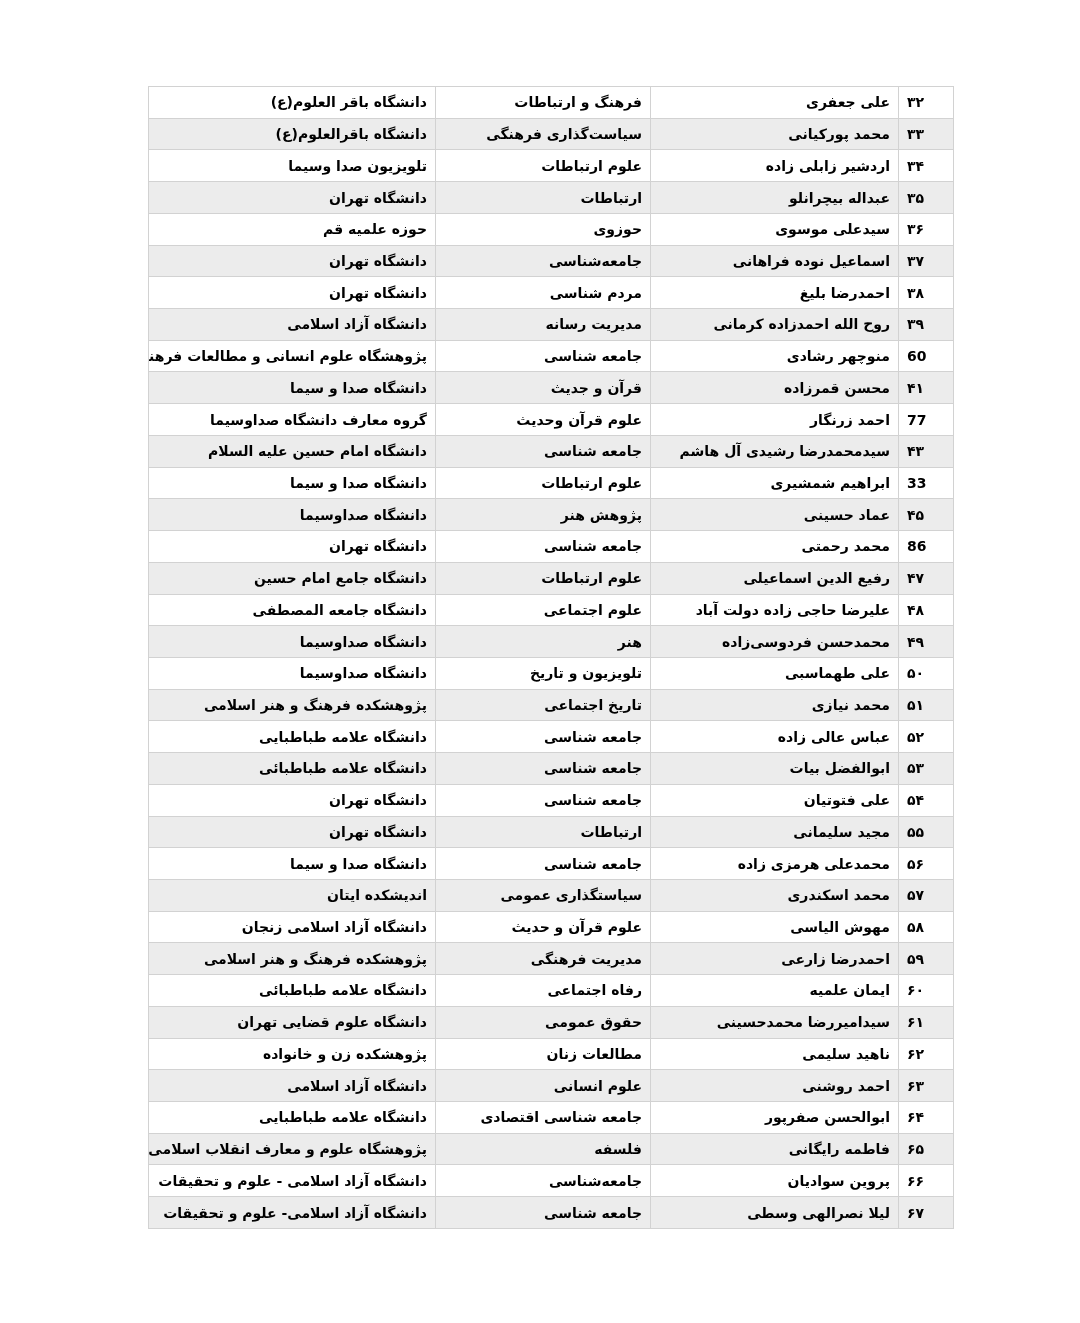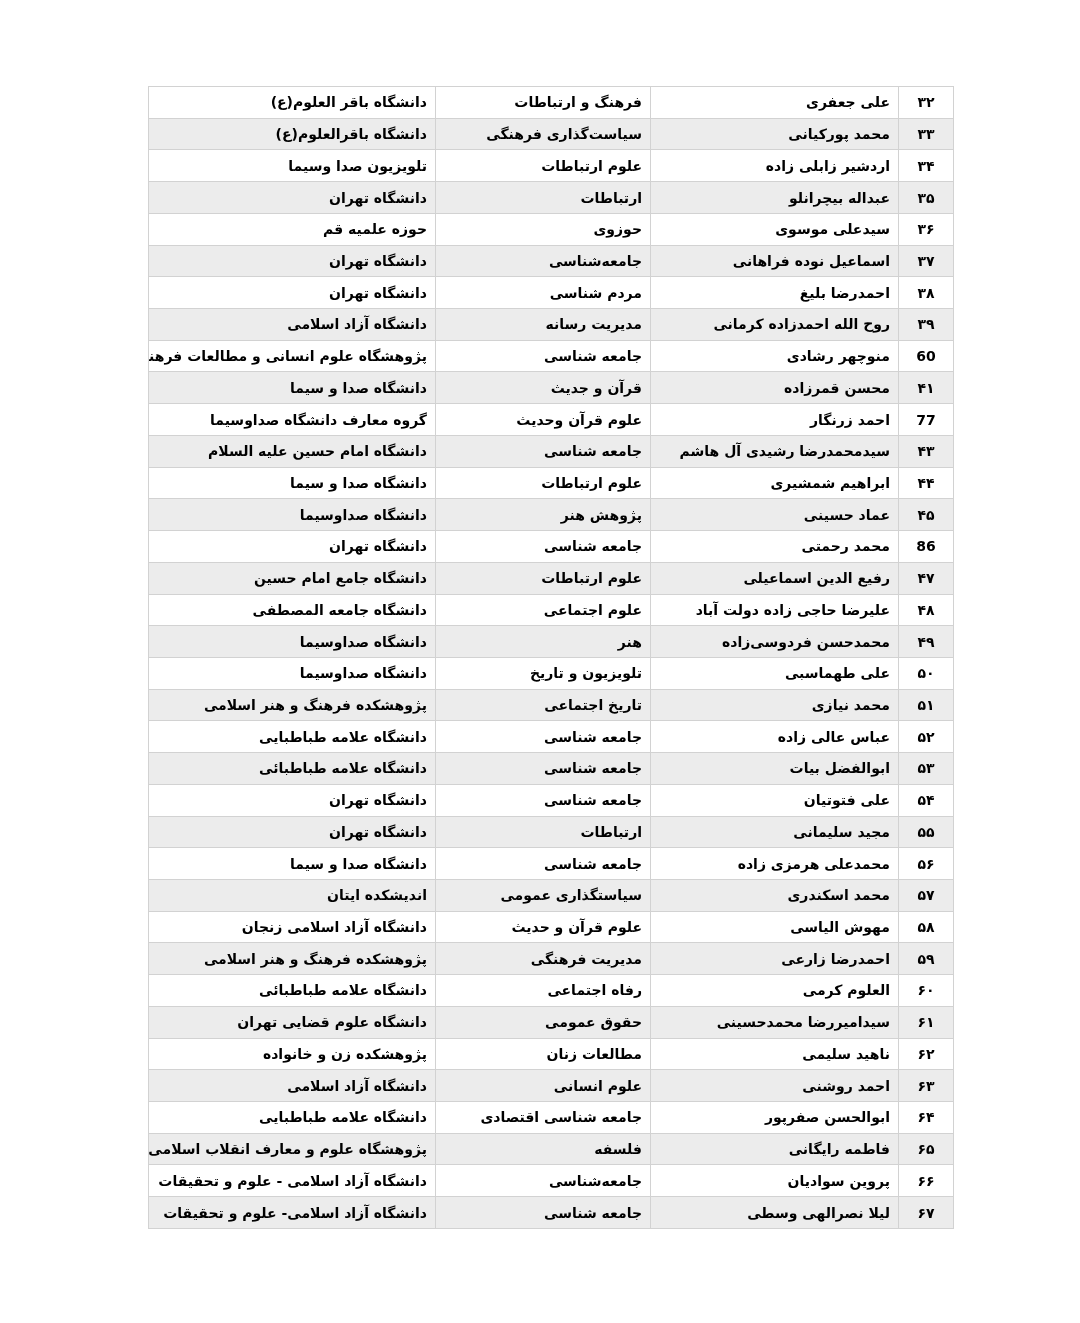--- a/index.html
+++ b/index.html
@@ -40,21 +40,21 @@
     background: #ffffff;
     line-height: 1;
   }
   table.records tr {
     height: 31.72px;
   }
   table.records tr.shaded td {
     background: var(--stripe, #ececec);
   }
   td.c-num {
-    text-align: center;
+    text-align: left;
     font-size: 16px;
     padding: 0 2px;
   }
   td.c-name, td.c-field, td.c-univ {
     text-align: right;
   }
   col.w-num   { width: 55px; }
   col.w-name  { width: 248px; }
   col.w-field { width: 215px; }
   col.w-univ  { width: 287px; }
@@ -149,21 +149,21 @@
   </tr>
 
   <tr class="shaded">
     <td class="c-num">۴۳</td>
     <td class="c-name">سیدمحمدرضا رشیدی آل هاشم</td>
     <td class="c-field">جامعه شناسی</td>
     <td class="c-univ">دانشگاه امام حسین علیه السلام</td>
   </tr>
 
   <tr>
-    <td class="c-num">۴۴</td>
+    <td class="c-num">33</td>
     <td class="c-name">ابراهیم شمشیری</td>
     <td class="c-field">علوم ارتباطات</td>
     <td class="c-univ">دانشگاه صدا و سیما</td>
   </tr>
 
   <tr class="shaded">
     <td class="c-num">۴۵</td>
     <td class="c-name">عماد حسینی</td>
     <td class="c-field">پژوهش هنر</td>
     <td class="c-univ">دانشگاه صداوسیما</td>
@@ -262,21 +262,21 @@
 
   <tr class="shaded">
     <td class="c-num">۵۹</td>
     <td class="c-name">احمدرضا زارعی</td>
     <td class="c-field">مدیریت فرهنگی</td>
     <td class="c-univ">پژوهشکده فرهنگ و هنر اسلامی</td>
   </tr>
 
   <tr>
     <td class="c-num">۶۰</td>
-    <td class="c-name">العلوم کرمی</td>
+    <td class="c-name">ایمان علمیه</td>
     <td class="c-field">رفاه اجتماعی</td>
     <td class="c-univ">دانشگاه علامه طباطبائی</td>
   </tr>
 
   <tr class="shaded">
     <td class="c-num">۶۱</td>
     <td class="c-name">سیدامیررضا محمدحسینی</td>
     <td class="c-field">حقوق عمومی</td>
     <td class="c-univ">دانشگاه علوم قضایی تهران</td>
   </tr>

